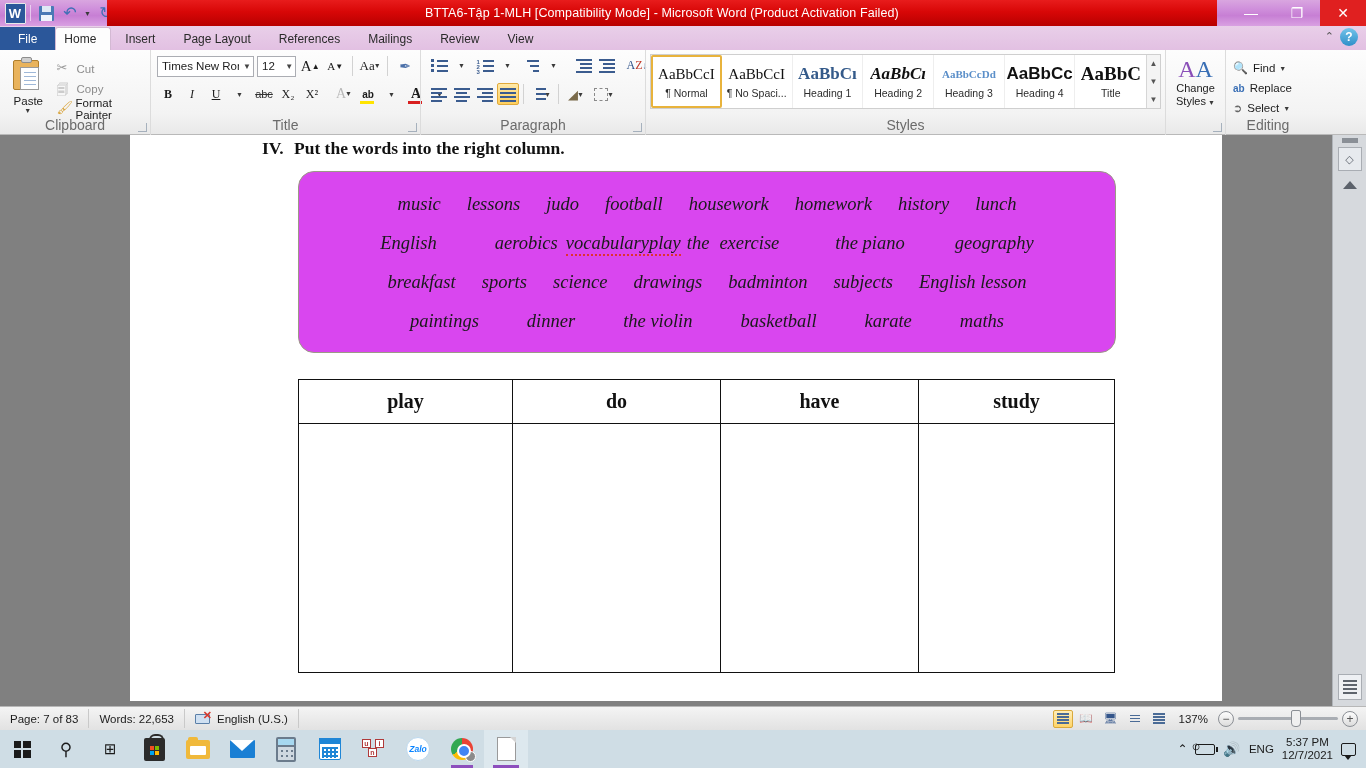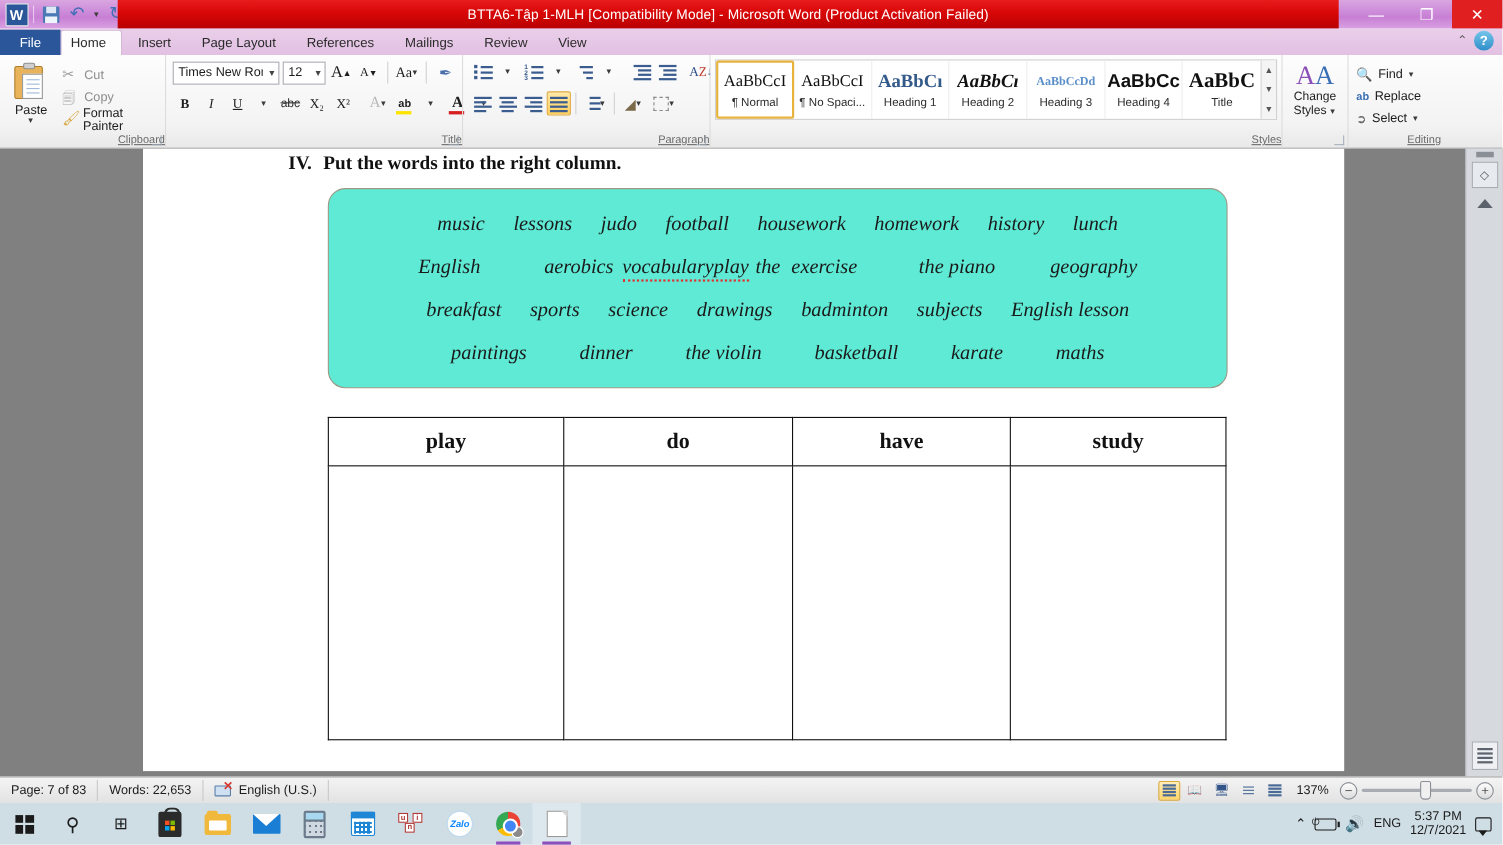--- a/index.html
+++ b/index.html
@@ -64,22 +64,22 @@
   
   .ribbon {
     position:absolute; top:50px; left:0; width:1366px; height:85px;
     background: linear-gradient(to bottom,#fdfdfd 0%, #f3f3f3 75%, #e9e9e9 100%);
     border-bottom:1px solid #b9b9b9;
     display:flex; font-size:11.5px; color:#1c1c1c;
   }
   .group { position:relative; height:85px; padding: 3px 4px 0; display:flex; flex-direction:column; }
   .group + .group { border-left:1px solid #dcdcdc; }
   .group-label {
-    position:absolute; bottom:2px; left:0; width:100%; text-align:right;
-    font-size:10px; color:#6b6b6b;text-decoration:underline;
+    position:absolute; bottom:2px; left:0; width:100%; text-align:center;
+    font-size:14px; color:#6b6b6b;
   }
   .group-launcher { position:absolute; bottom:3px; right:3px; width:9px; height:9px;
     border:1px solid #9aa7b5; border-top:none; border-left:none; opacity:.85; }
   .grow { display:flex; }
 
   
   .clipboard { width:150px; }
   .paste-big { width:52px; display:flex; flex-direction:column; align-items:center; padding-top:4px; }
   .paste-icon { width:30px; height:33px; position:relative; }
   .paste-icon .clip { position:absolute; left:0; top:3px; width:26px; height:30px;
@@ -160,21 +160,21 @@
     background:#fff;
   }
   .doc-inner { position:relative; width:100%; height:100%; font-family:"Liberation Serif",serif; }
   .heading4 {
     position:absolute; left:132px; top:3px; font-size:17.5px; font-weight:bold; color:#111;
     white-space:nowrap;
   }
   .heading4 .num { margin-right:6px; }
   .wordbox {
     position:absolute; left:168px; top:36px; width:818px; height:182px;
-    background:#5eead4; border:1px solid #9c9a86; border-radius:16px;
+    background:#d946ef; border:1px solid #9c9a86; border-radius:16px;
   }
   .wbline {
     position:absolute; left:0; width:100%;
     font-style:italic; font-size:18.5px; color:#1a1a1a;
     display:flex; justify-content:center; white-space:nowrap;
   }
   .wbline span { display:inline-block; }
   .misspell { border-bottom:2px dotted #e03131; }
 
   .wtable {

